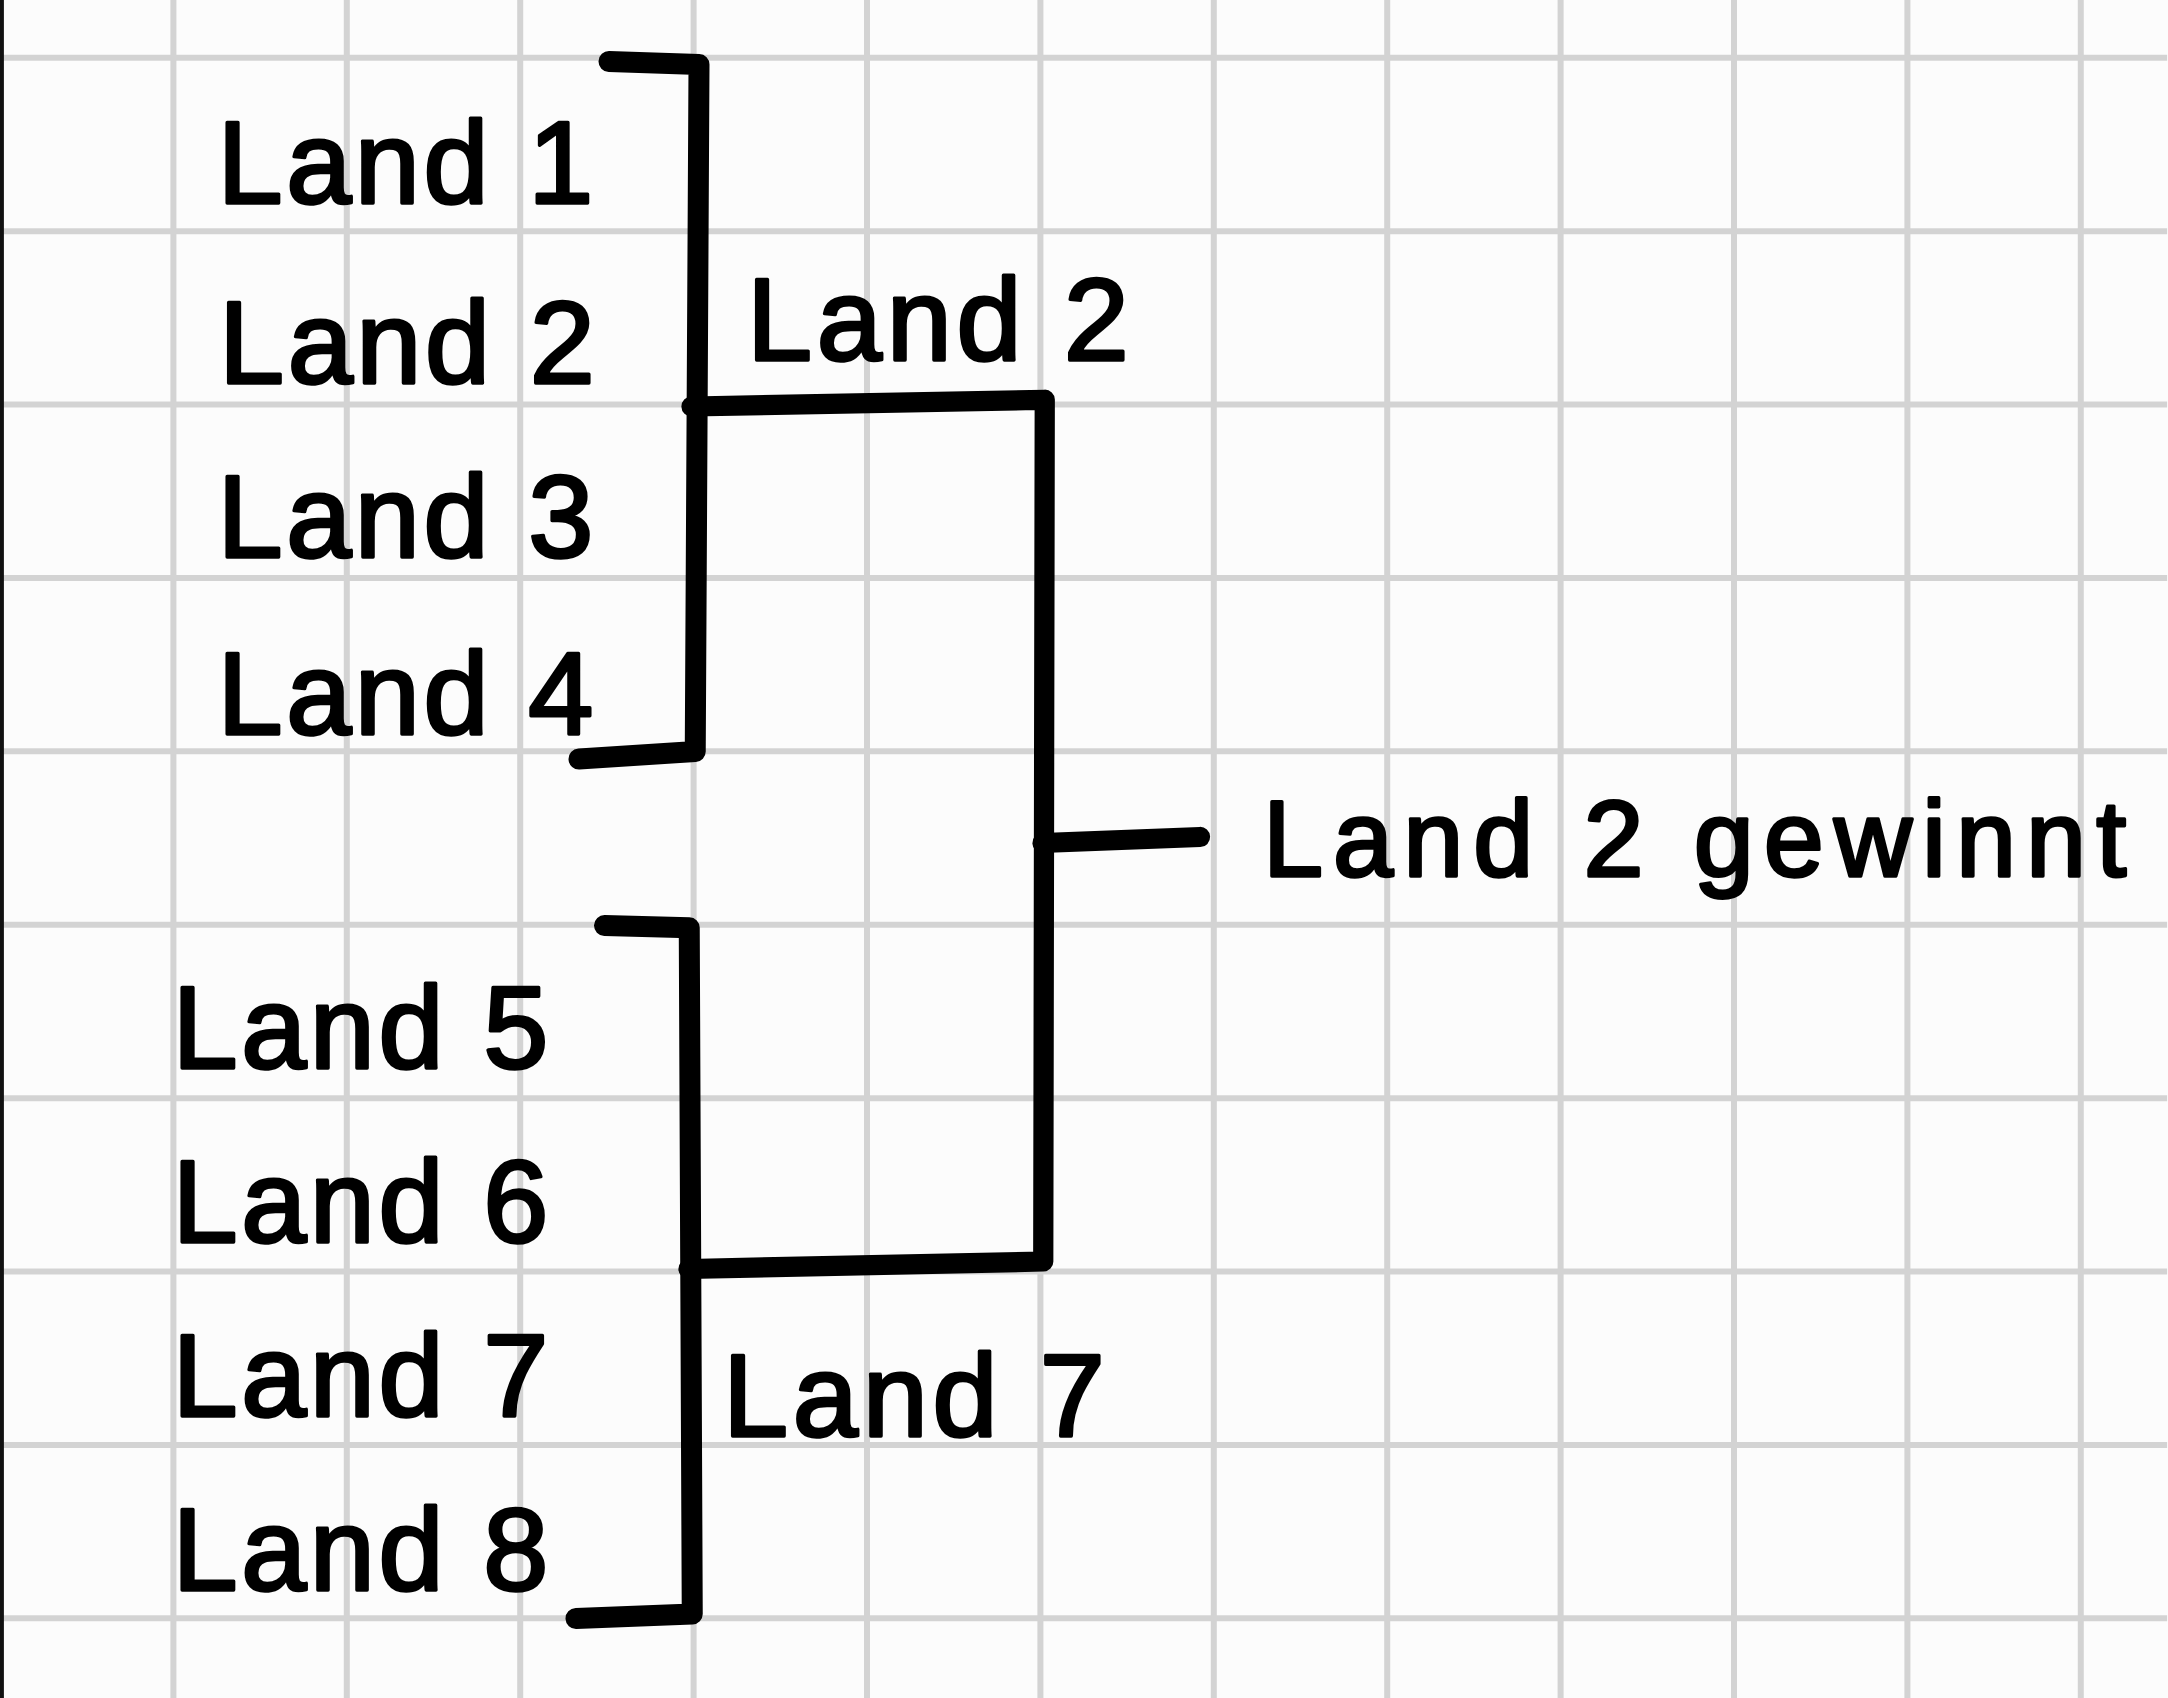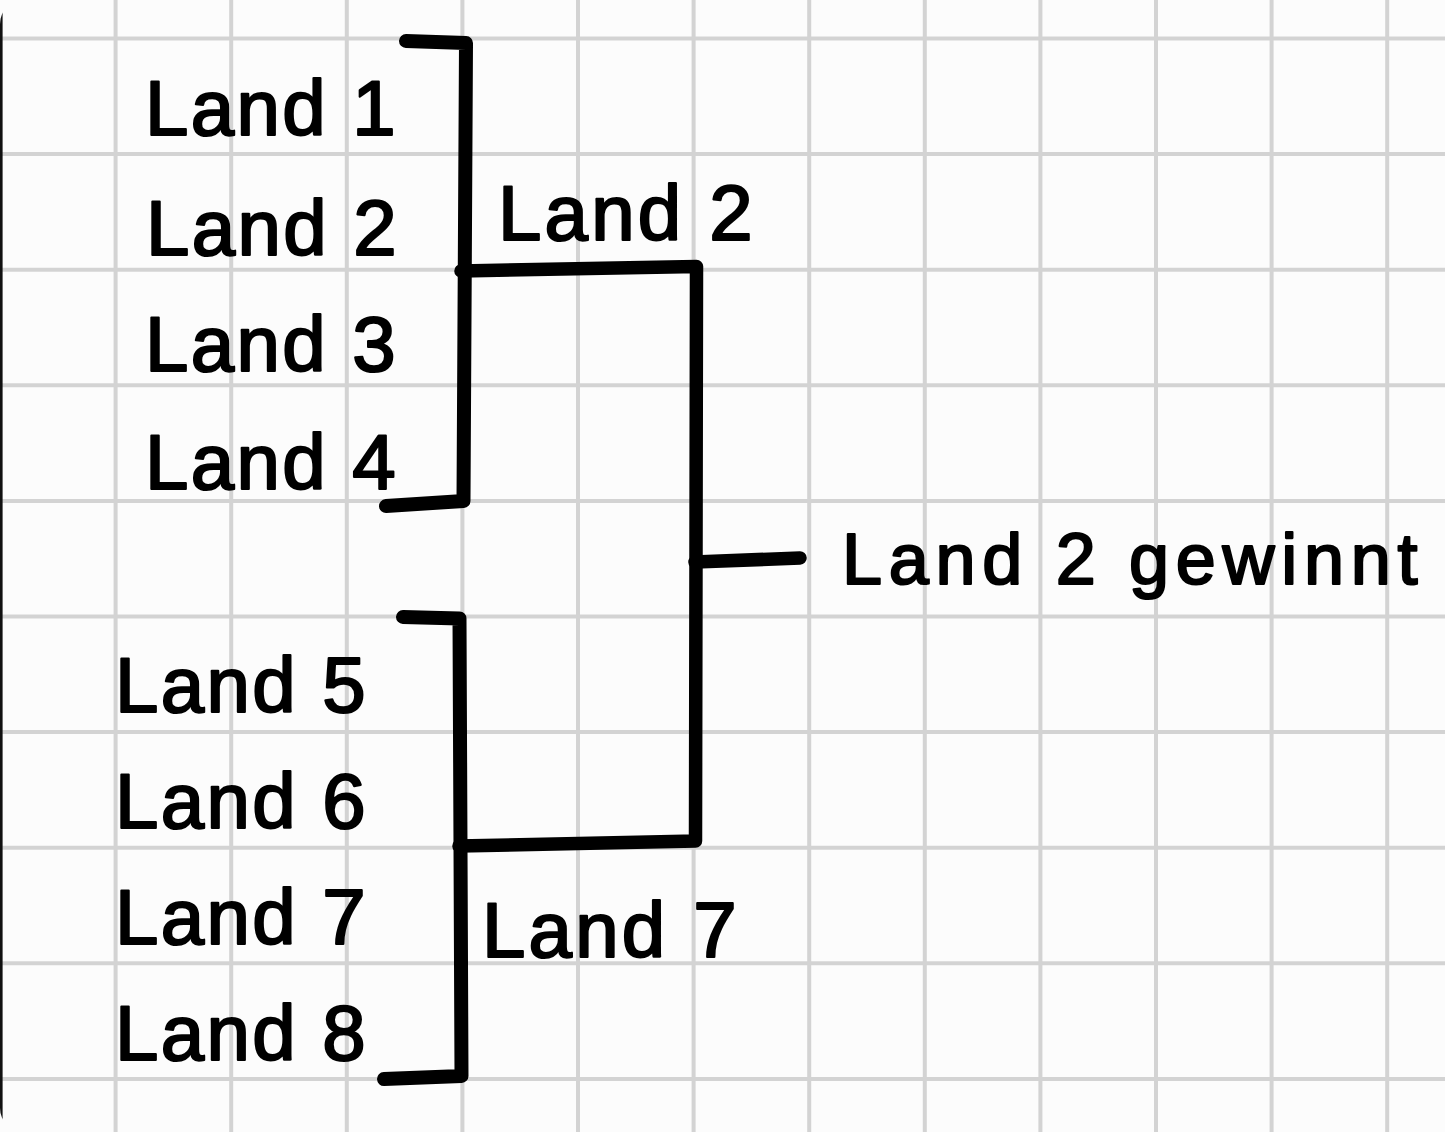--- a/index.html
+++ b/index.html
@@ -1,16 +1,16 @@
 <!DOCTYPE html>
 <html><head>
 <meta charset="utf-8">
 <style>
   html,body{margin:0;padding:0;background:#fcfcfc;}
-  .wrap{position:relative;width:1445px;height:1132px;overflow:hidden;background:#fcfcfc;border-radius:24px;}
+  .wrap{position:relative;width:1445px;height:1132px;overflow:hidden;background:#fcfcfc;}
   svg{position:absolute;left:0;top:0;}
   text{font-family:"Liberation Sans",sans-serif;fill:#000;stroke:#000;stroke-width:2.2px;stroke-linejoin:round;stroke-linecap:round;}
 </style>
 </head>
 <body>
 <div class="wrap">
 <svg width="1445" height="1132" viewBox="0 0 1445 1132">
 
   <g stroke="#d3d3d3" stroke-width="4" fill="none">
     <path d="M115.6 0V1132M231.2 0V1132M346.8 0V1132M462.4 0V1132M578 0V1132M693.6 0V1132M809.2 0V1132M924.8 0V1132M1040.4 0V1132M1156 0V1132M1271.6 0V1132M1387.2 0V1132"></path>

